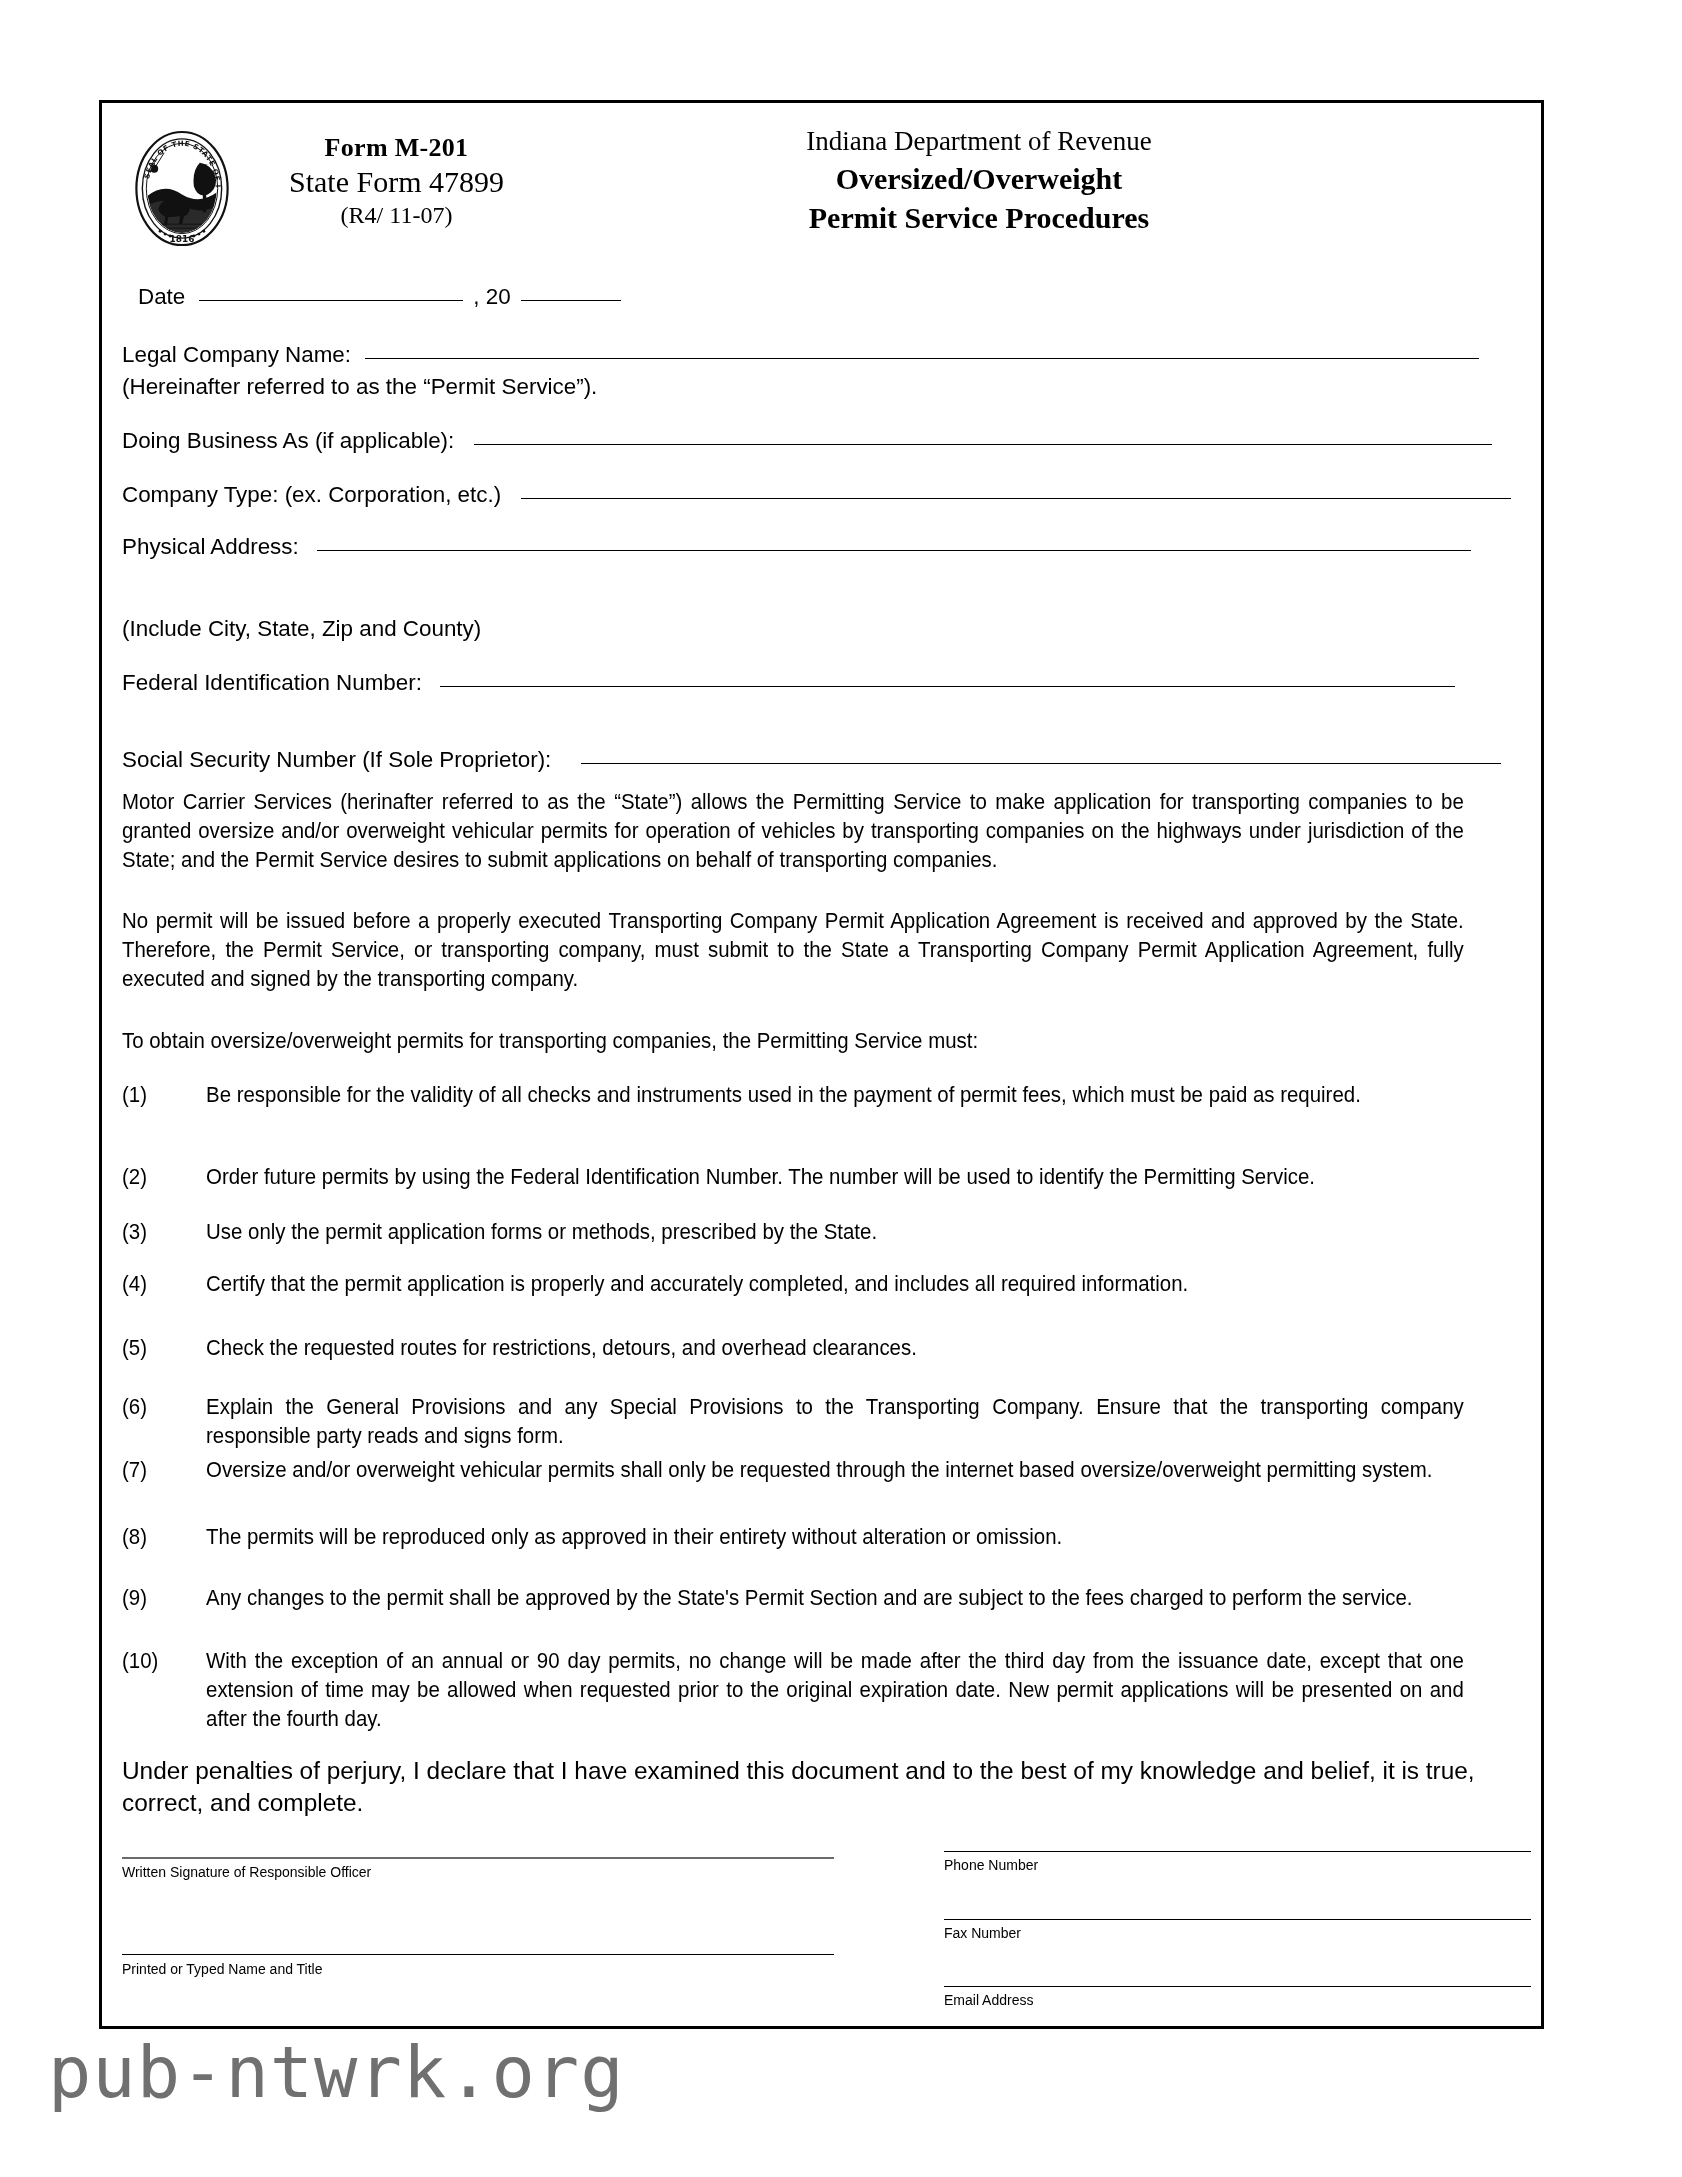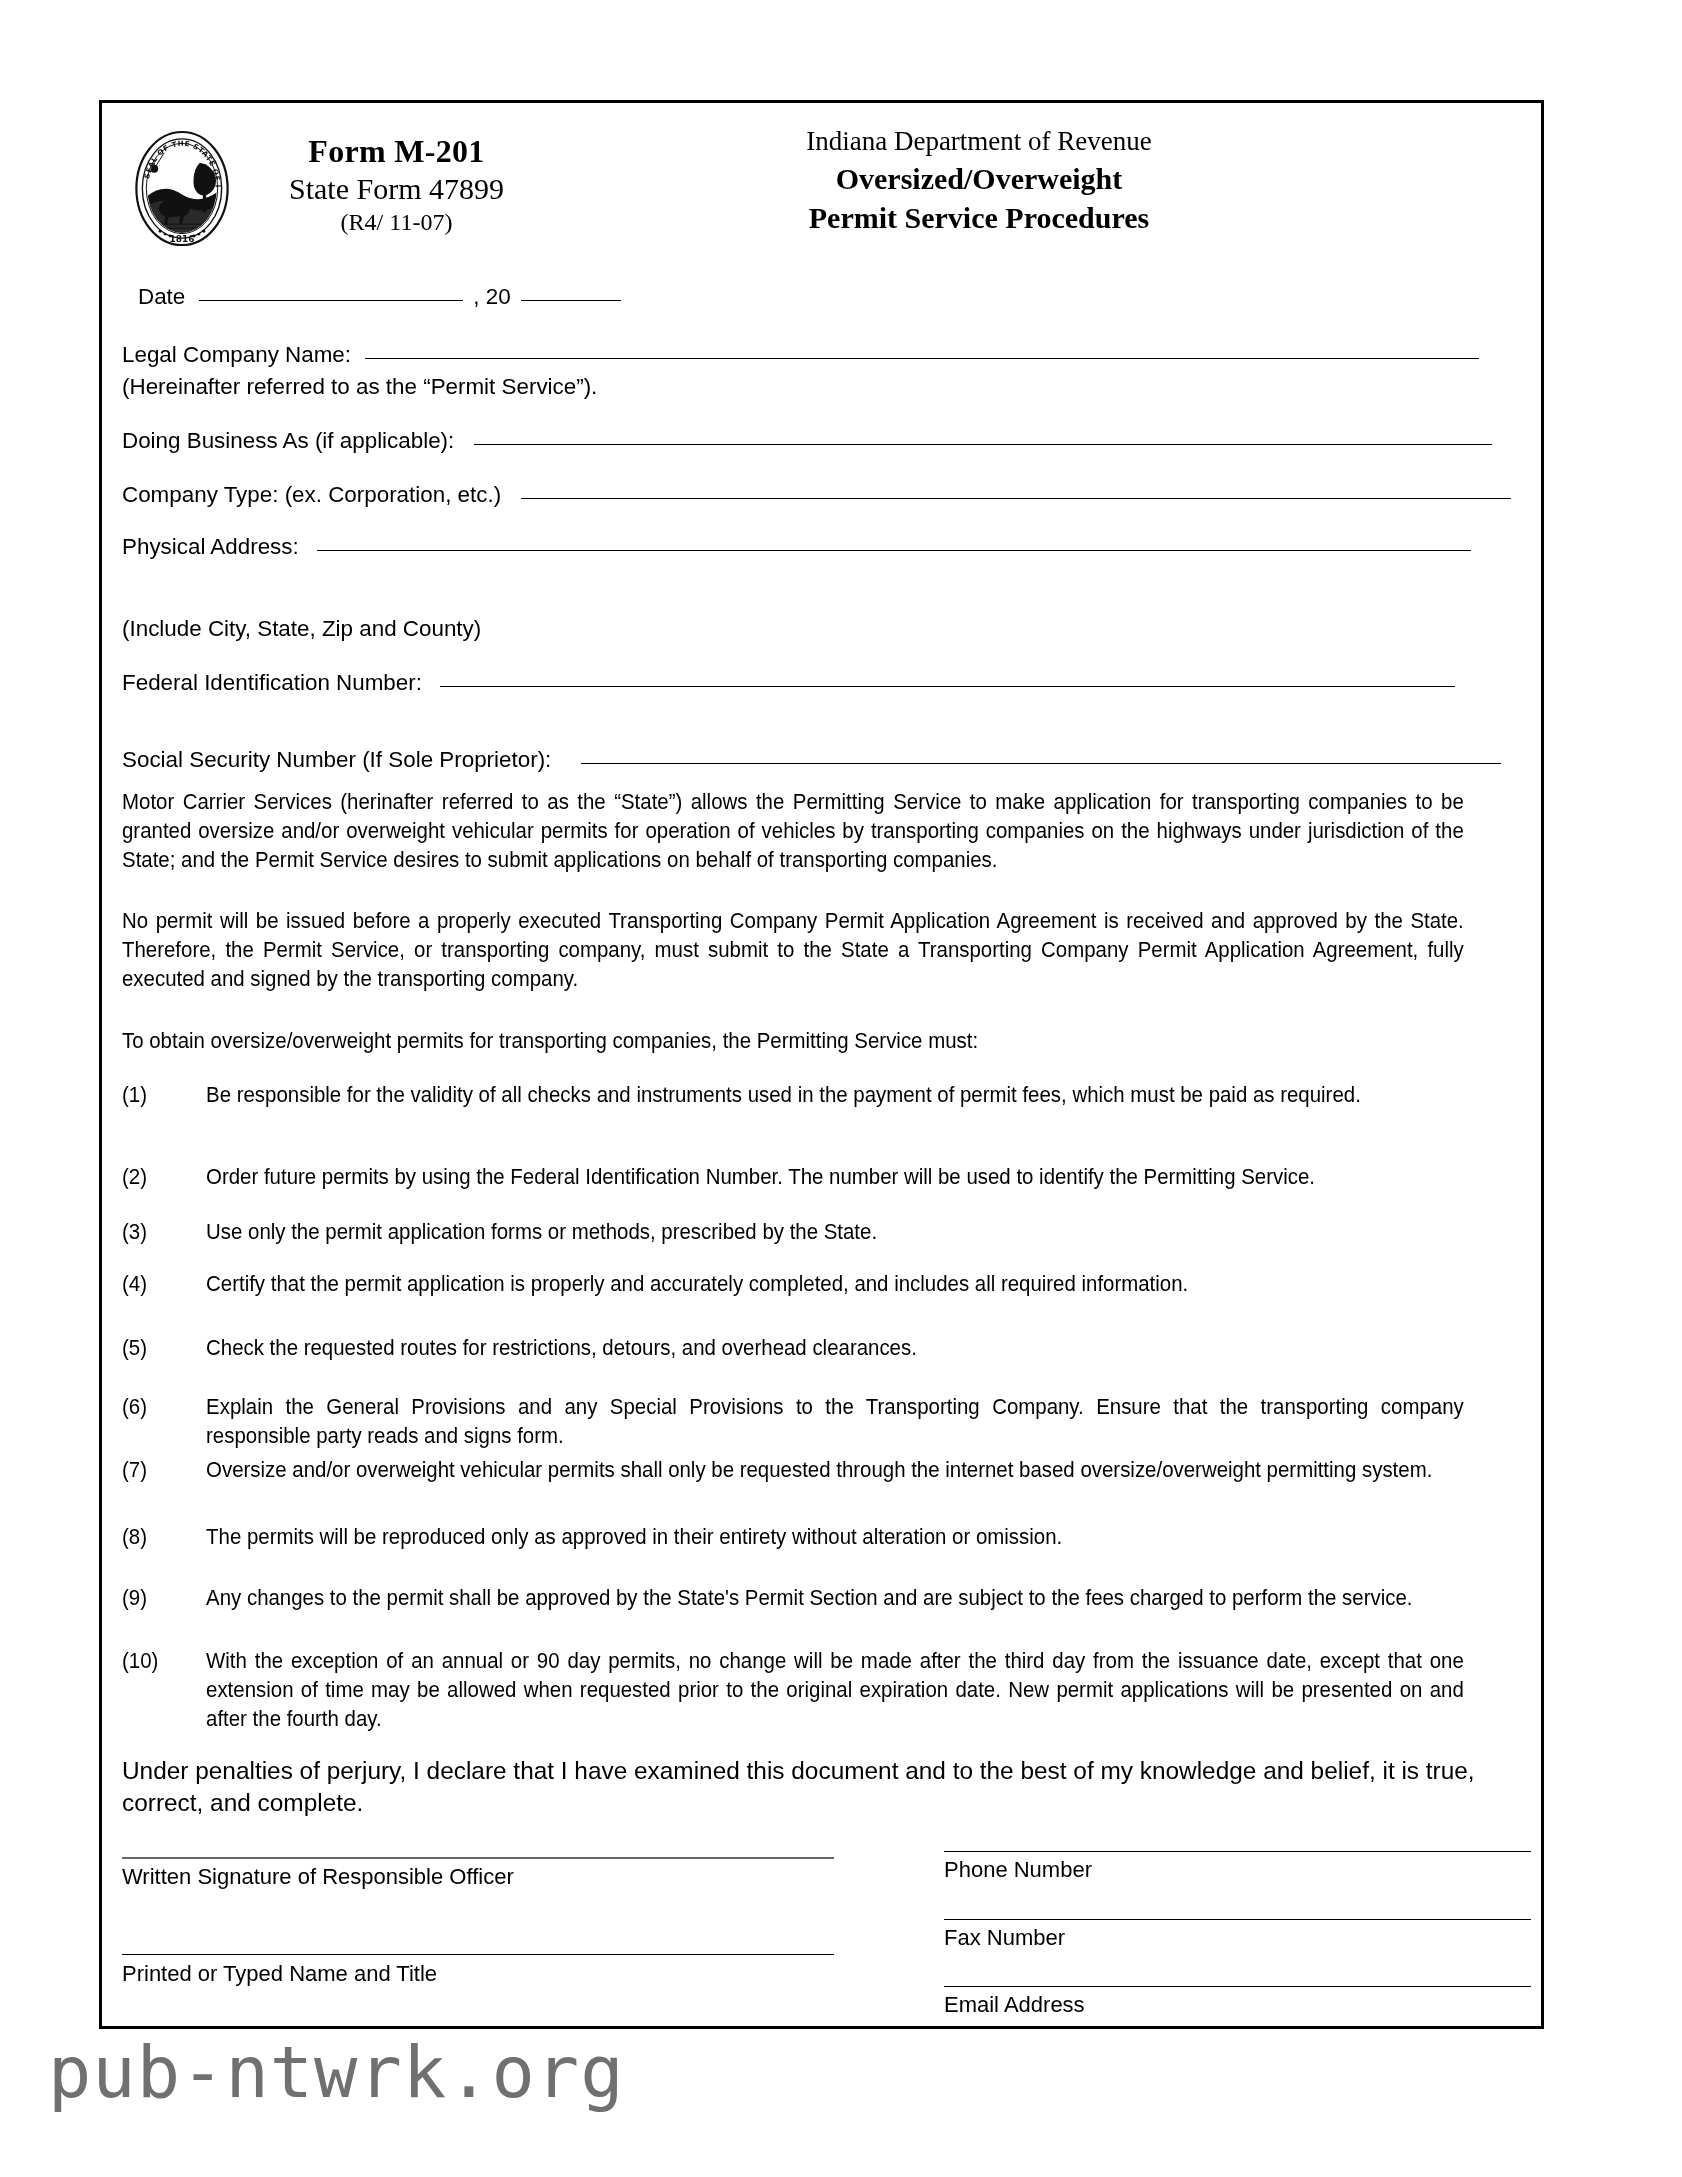--- a/index.html
+++ b/index.html
@@ -61,21 +61,21 @@
   }
   #form-id-block {
     position: absolute;
     left: 129px;
     top: 18px;
     width: 299px;
     text-align: center;
     font-family: "Liberation Serif", serif;
   }
   #form-number {
-    font-size: 32px;
+    font-size: 26px;
     font-weight: bold;
     line-height: 1.15;
     letter-spacing: 0.3px;
   }
   #state-form-number {
     font-size: 30px;
     line-height: 1.25;
   }
   #revision {
     font-size: 24px;
@@ -176,21 +176,21 @@
 
   
   .sigline {
     position: absolute;
     border-bottom: 1.5px solid #000;
     height: 0;
   }
   .sigline.gray { border-bottom: 2px solid #6a6a6a; }
   .siglabel {
     position: absolute;
-    font-size: 22px;
+    font-size: 14px;
     line-height: 1.2;
     white-space: nowrap;
   }
 
   
   #watermark {
     position: absolute;
     left: 48px;
     top: 2030px;
     font-family: "DejaVu Sans Mono", "Liberation Mono", monospace;

